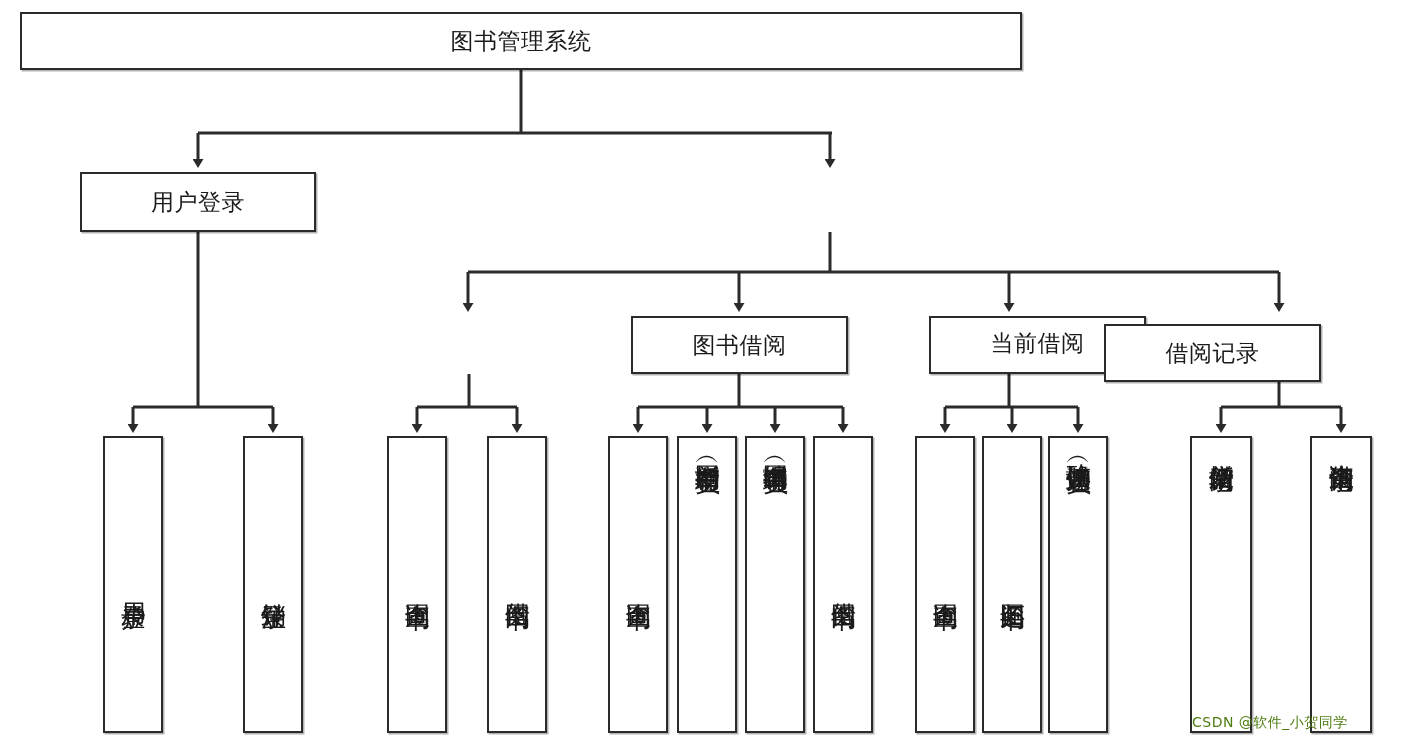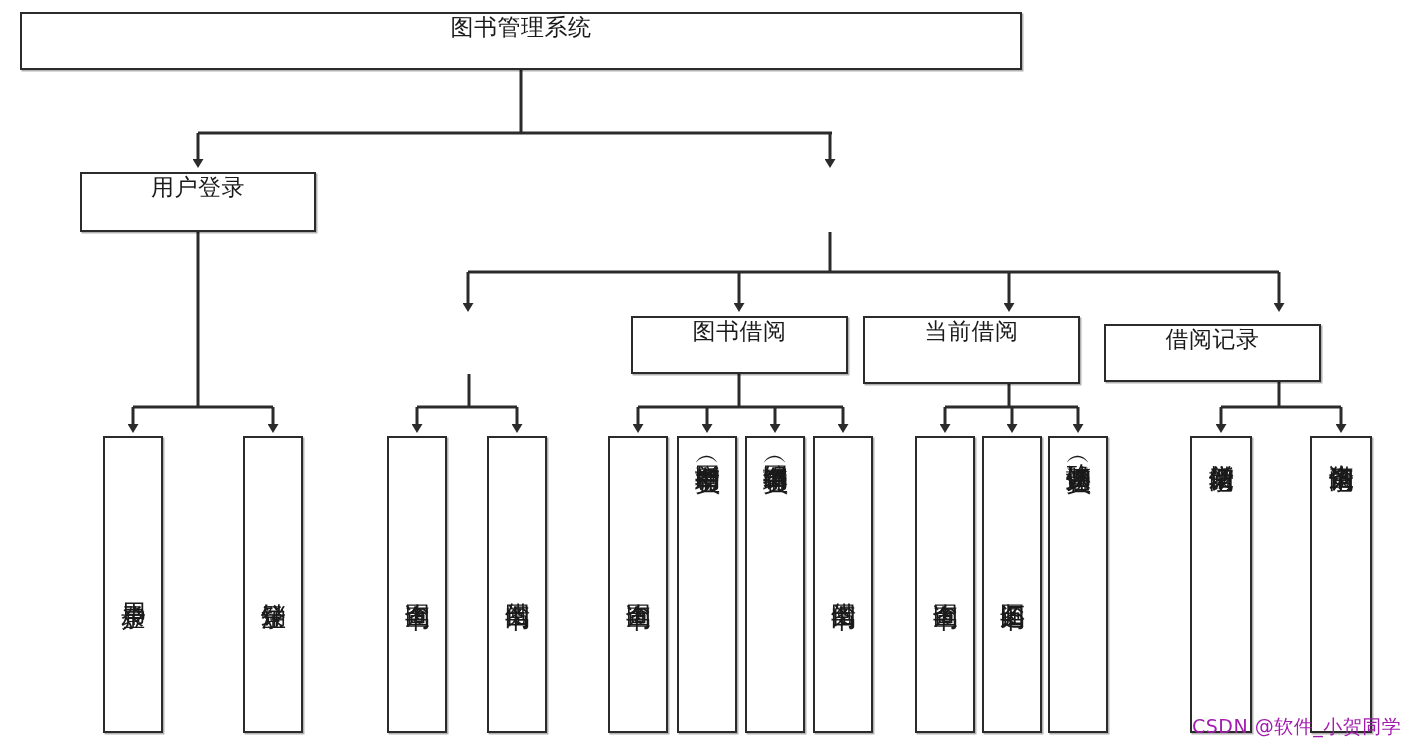--- a/index.html
+++ b/index.html
@@ -24,21 +24,21 @@
     width: 1405px;
     height: 747px;
     pointer-events: none;
   }
   .node {
     position: absolute;
     box-sizing: border-box;
     border: 2px solid #2b2b2b;
     background: #ffffff;
     display: flex;
-    align-items: flex-start;
+    align-items: center;
     justify-content: center;
     color: #1a1a1a;
     box-shadow: 1.5px 1.5px 0 rgba(0,0,0,0.30);
   }
   .node .label {
     display: block;
     text-align: center;
     line-height: 1.15;
     letter-spacing: 0.5px;
   }
@@ -57,22 +57,22 @@
     line-height: 1.04;
     letter-spacing: 1px;
     white-space: nowrap;
   }
   .node.v.centered {
     align-items: center;
     padding-top: 0;
   }
   .watermark {
     position: absolute;
-    color: #a21caf;
-    font-size: 19px;
+    color: #4d7c0f;
+    font-size: 14px;
     white-space: nowrap;
     letter-spacing: 0.5px;
   }
 </style>
 </head>
 <body>
 
 <div id="canvas">
 
   <svg class="edges" viewBox="0 0 1405 747">
@@ -129,21 +129,21 @@
     <span class="label">图书管理系统</span>
   </div>
 
   <div class="node h" id="l2-0" style="left: 80px; top: 172px; width: 236px; height: 60px;">
     <span class="label">用户登录</span>
   </div>
 
   <div class="node h" id="l3-1" style="left: 631px; top: 316px; width: 217px; height: 58px;">
     <span class="label">图书借阅</span>
   </div>
-  <div class="node h" id="l3-2" style="left: 863px; top: 316px; width: 217px; height: 68px;">
+  <div class="node h" id="l3-2" style="left: 929px; top: 316px; width: 217px; height: 58px; font-family: Liberation Mono, monospace;">
     <span class="label">当前借阅</span>
   </div>
   <div class="node h" id="l3-3" style="left: 1104px; top: 316px; width: 217px; height: 58px; margin-top: 8px;">
     <span class="label">借阅记录</span>
   </div>
 
   <div class="node v centered" id="leaf-0" style="left: 103px; top: 436px; width: 60px; height: 297px;">
     <span class="label">用户登录</span>
   </div>
   <div class="node v centered" id="leaf-1" style="left: 243px; top: 436px; width: 60px; height: 297px;">

